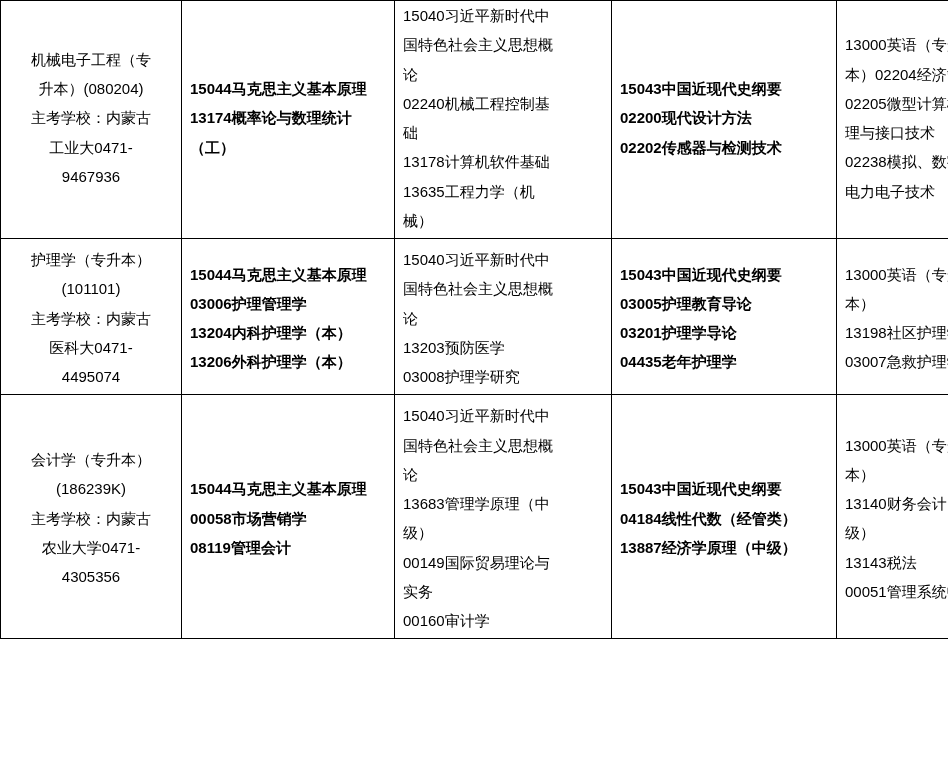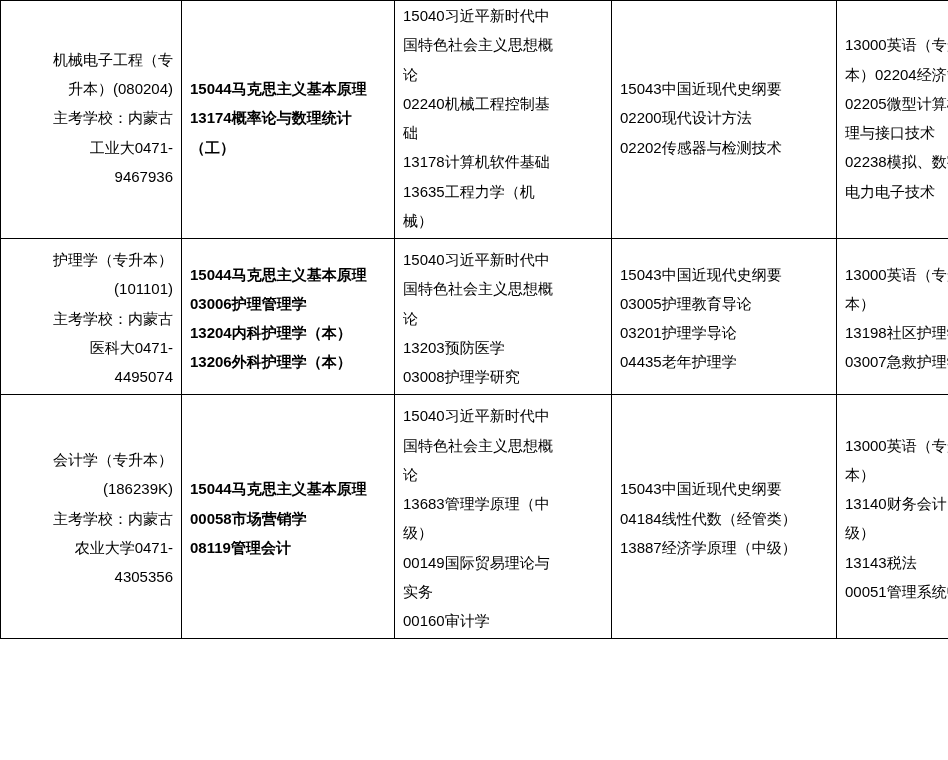--- a/index.html
+++ b/index.html
@@ -22,31 +22,32 @@
   table.exam-table td {
     border: 1px solid #000000;
     vertical-align: middle;
     padding: 6px 8px 3px 8px;
     font-size: 15px;
     line-height: 1.95;
     word-break: break-all;
   }
   td.col-major {
     width: 164px;
-    text-align: right;
+    text-align: center;
   }
   td.col-b {
     width: 196px;
     font-weight: bold;
   }
   td.col-c {
     width: 200px;
   }
   td.col-d {
     width: 208px;
+    font-weight: bold;
   }
   td.col-e {
     width: 176px;
   }
   .line {
     display: block;
     white-space: pre-wrap;
   }
   .major-line {
     display: block;

